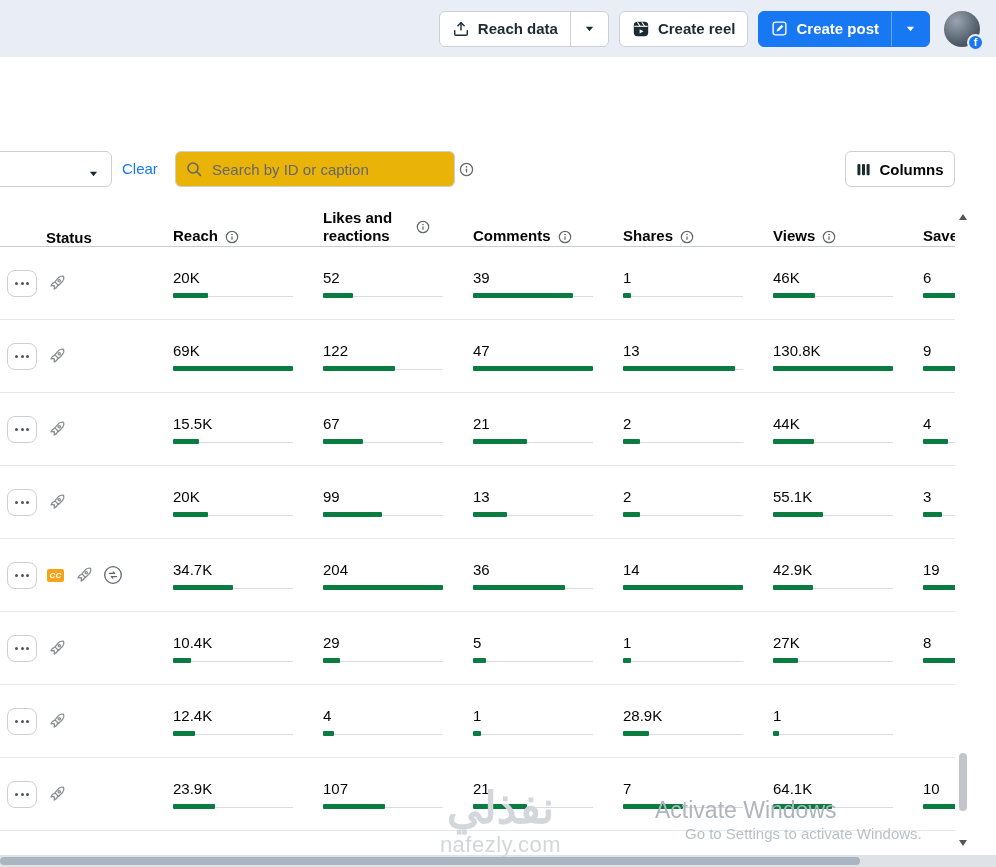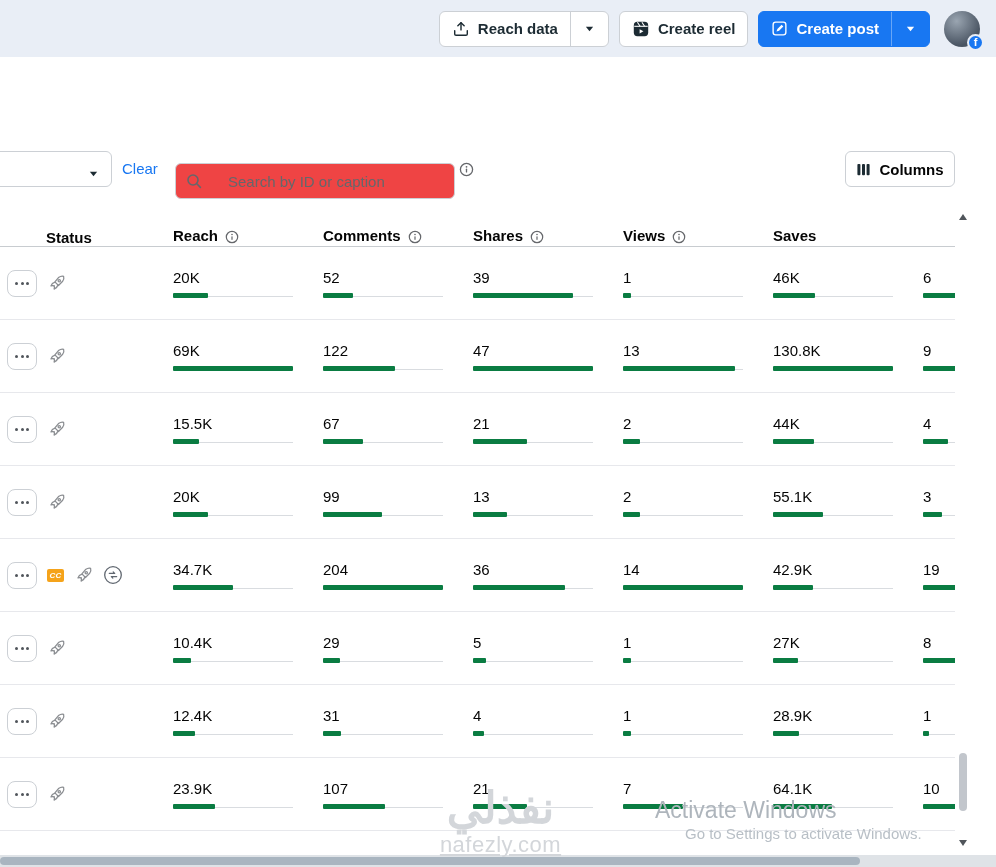--- a/index.html
+++ b/index.html
@@ -60,23 +60,23 @@
   .select-clip {
     position: absolute; left: -10px; top: 0; width: 122px; height: 36px;
     border: 1px solid #ccd0d5; border-radius: 6px; background: #fff; cursor: pointer;
   }
   .select-clip .sel-caret { position: absolute; right: 12px; top: 13px; }
   .clear-link {
     position: absolute; left: 122px; top: 0; line-height: 36px;
     color: #1877f2; font-size: 15px; text-decoration: none; cursor: pointer;
   }
   .search-wrap {
-    position: absolute; left: 175px; top: 12px; width: 280px; height: 36px;
-    border: 1px solid #ccd0d5; border-radius: 6px; background: #ef4444;
-    display: flex; align-items: center; gap: 24px; padding: 0 10px;
+    position: absolute; left: 175px; top: 0; width: 280px; height: 36px;
+    border: 1px solid #ccd0d5; border-radius: 6px; background: #eab308;
+    display: flex; align-items: center; gap: 8px; padding: 0 10px;
   }
   .search-wrap input {
     border: none; outline: none; flex: 1; font-size: 15px;
     font-family: inherit; color: #050505; background: transparent;
   }
   .search-wrap input::placeholder { color: #65676b; }
   .info-after-search { position: absolute; left: 459px; top: 11px; display: inline-flex; }
   .date-btn {
     position: absolute; left: 503px; top: 0; width: 335px; height: 36px;
     display: flex; align-items: center; gap: 9px; padding: 0 13px;
@@ -140,21 +140,21 @@
     position: absolute; left: 0; top: 2px; width: 860px; height: 8px;
     border-radius: 4px; background: #a9b5c0; cursor: pointer;
   }
 
   
   .watermark {
     position: absolute; left: 418px; top: 786px; width: 165px;
     text-align: center; color: #d3d6da; z-index: 10; pointer-events: none;
   }
   .watermark .ar { font-size: 44px; font-weight: bold; line-height: 1.0; }
-  .watermark .dom { font-size: 22px; letter-spacing: .5px; margin-top: 2px; text-decoration: underline; }
+  .watermark .dom { font-size: 22px; letter-spacing: .5px; margin-top: 2px; }
   .activate {
     position: absolute; left: 655px; top: 797px; z-index: 10; pointer-events: none;
     color: #aeb5bc;
   }
   .activate .l1 { font-size: 23px; line-height: 1.2; }
   .activate .l2 { font-size: 15px; color: #b8bfc6; padding-left: 30px; }
 </style>
 </head>
 <body>
 
@@ -261,20 +261,30 @@
         <span class="th-label">Reach</span>
         <span class="icon-wrap">
           <svg width="14" height="14" viewBox="0 0 16 16">
             <circle cx="8" cy="8" r="6.5" fill="none" stroke="#65676b" stroke-width="1.4"></circle>
             <circle cx="8" cy="5.1" r="0.95" fill="#65676b"></circle>
             <rect x="7.3" y="7" width="1.4" height="4.3" rx="0.7" fill="#65676b"></rect>
           </svg>
         </span>
       </div>
       <div class="th col-metric">
+        <span class="th-label">Likes and reactions</span>
+        <span class="icon-wrap">
+          <svg width="14" height="14" viewBox="0 0 16 16">
+            <circle cx="8" cy="8" r="6.5" fill="none" stroke="#65676b" stroke-width="1.4"></circle>
+            <circle cx="8" cy="5.1" r="0.95" fill="#65676b"></circle>
+            <rect x="7.3" y="7" width="1.4" height="4.3" rx="0.7" fill="#65676b"></rect>
+          </svg>
+        </span>
+      </div>
+      <div class="th col-metric">
         <span class="th-label">Comments</span>
         <span class="icon-wrap">
           <svg width="14" height="14" viewBox="0 0 16 16">
             <circle cx="8" cy="8" r="6.5" fill="none" stroke="#65676b" stroke-width="1.4"></circle>
             <circle cx="8" cy="5.1" r="0.95" fill="#65676b"></circle>
             <rect x="7.3" y="7" width="1.4" height="4.3" rx="0.7" fill="#65676b"></rect>
           </svg>
         </span>
       </div>
       <div class="th col-metric">
@@ -756,29 +766,20 @@
           <div class="metric">
             <span class="mval">12.4K</span>
             <div class="bar">
               <div class="track"></div>
               <div class="fill" style="width:18%"></div>
             </div>
           </div>
         </div>
         <div class="col-metric">
           <div class="metric">
-            <span class="mval">31</span>
-            <div class="bar">
-              <div class="track"></div>
-              <div class="fill" style="width:15%"></div>
-            </div>
-          </div>
-        </div>
-        <div class="col-metric">
-          <div class="metric">
             <span class="mval">4</span>
             <div class="bar">
               <div class="track"></div>
               <div class="fill" style="width:9%"></div>
             </div>
           </div>
         </div>
         <div class="col-metric">
           <div class="metric">
             <span class="mval">1</span>

